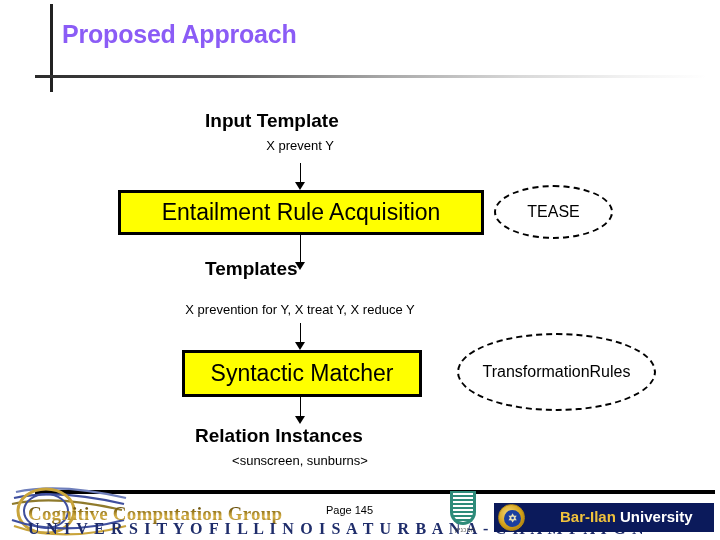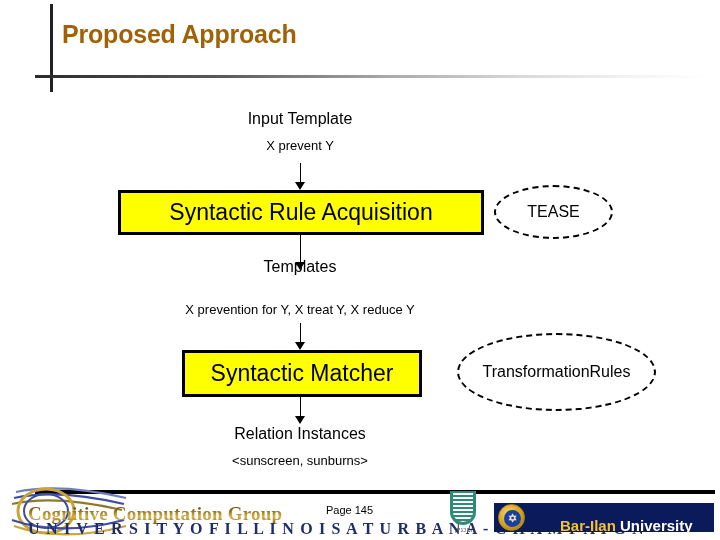--- a/index.html
+++ b/index.html
@@ -16,21 +16,21 @@
     color: #000;
   }
 
   
   #slide-title {
     position: absolute;
     left: 62px;
     top: 20px;
     font-size: 25px;
     font-weight: bold;
-    color: #a16207;
+    color: #8b5cf6;
     letter-spacing: -0.2px;
     white-space: nowrap;
   }
   #title-vrule {
     position: absolute;
     left: 50px;
     top: 4px;
     width: 3px;
     height: 88px;
     background: #222;
@@ -40,24 +40,25 @@
     left: 35px;
     top: 75px;
     width: 672px;
     height: 3px;
     background: linear-gradient(to right, #2b2b2b 0%, #5a5a5a 28%, #a8a8a8 52%, #d8d8d8 72%, #f2f2f2 88%, #ffffff 100%);
   }
 
   
   .flow-label {
     position: absolute;
-    text-align: center;
-    white-space: nowrap;
-    font-size: 16px;
-    color: #000;
+    text-align: left;
+    white-space: nowrap;
+    font-size: 19px;
+    color: #000;
+    font-weight: bold;
   }
   .flow-sublabel {
     position: absolute;
     text-align: center;
     white-space: nowrap;
     font-size: 13px;
     color: #000;
   }
 
   .proc-box {
@@ -230,21 +231,21 @@
     background: #1b3fa0;
     color: #e9e2b8;
     font-size: 11px;
     line-height: 17px;
     text-align: center;
     font-weight: bold;
   }
   #barilan-name {
     position: absolute;
     left: 66px;
-    top: 14px;
+    top: 5px;
     font-size: 15px;
     font-weight: bold;
     white-space: nowrap;
   }
   .bi-gold { color: #F0C23C; }
   .bi-white { color: #FFFFFF; }
 </style>
 </head>
 <body>
 
@@ -253,21 +254,21 @@
 <div id="title-hrule"></div>
 
 <div class="flow-label" style="left:205px; top:110px; width:190px;">Input Template</div>
 <div class="flow-sublabel" style="left:205px; top:138px; width:190px;">X prevent Y</div>
 
 <div class="arrow" style="left:295px; top:163px; height:27px;">
   <div class="shaft" style="height:19px;"></div>
   <div class="head"></div>
 </div>
 
-<div class="proc-box" style="left:118px; top:190px; width:366px; height:45px;">Syntactic Rule Acquisition</div>
+<div class="proc-box" style="left:118px; top:190px; width:366px; height:45px;">Entailment Rule Acquisition</div>
 
 <div class="res-ellipse" style="left:494px; top:185px; width:119px; height:54px;">TEASE</div>
 
 <div class="arrow" style="left:295px; top:235px; height:35px;">
   <div class="shaft" style="height:27px;"></div>
   <div class="head"></div>
 </div>
 
 <div class="flow-label" style="left:205px; top:258px; width:190px;">Templates</div>
 <div class="flow-sublabel" style="left:105px; top:302px; width:390px;">X prevention for Y, X treat Y, X reduce Y</div>

